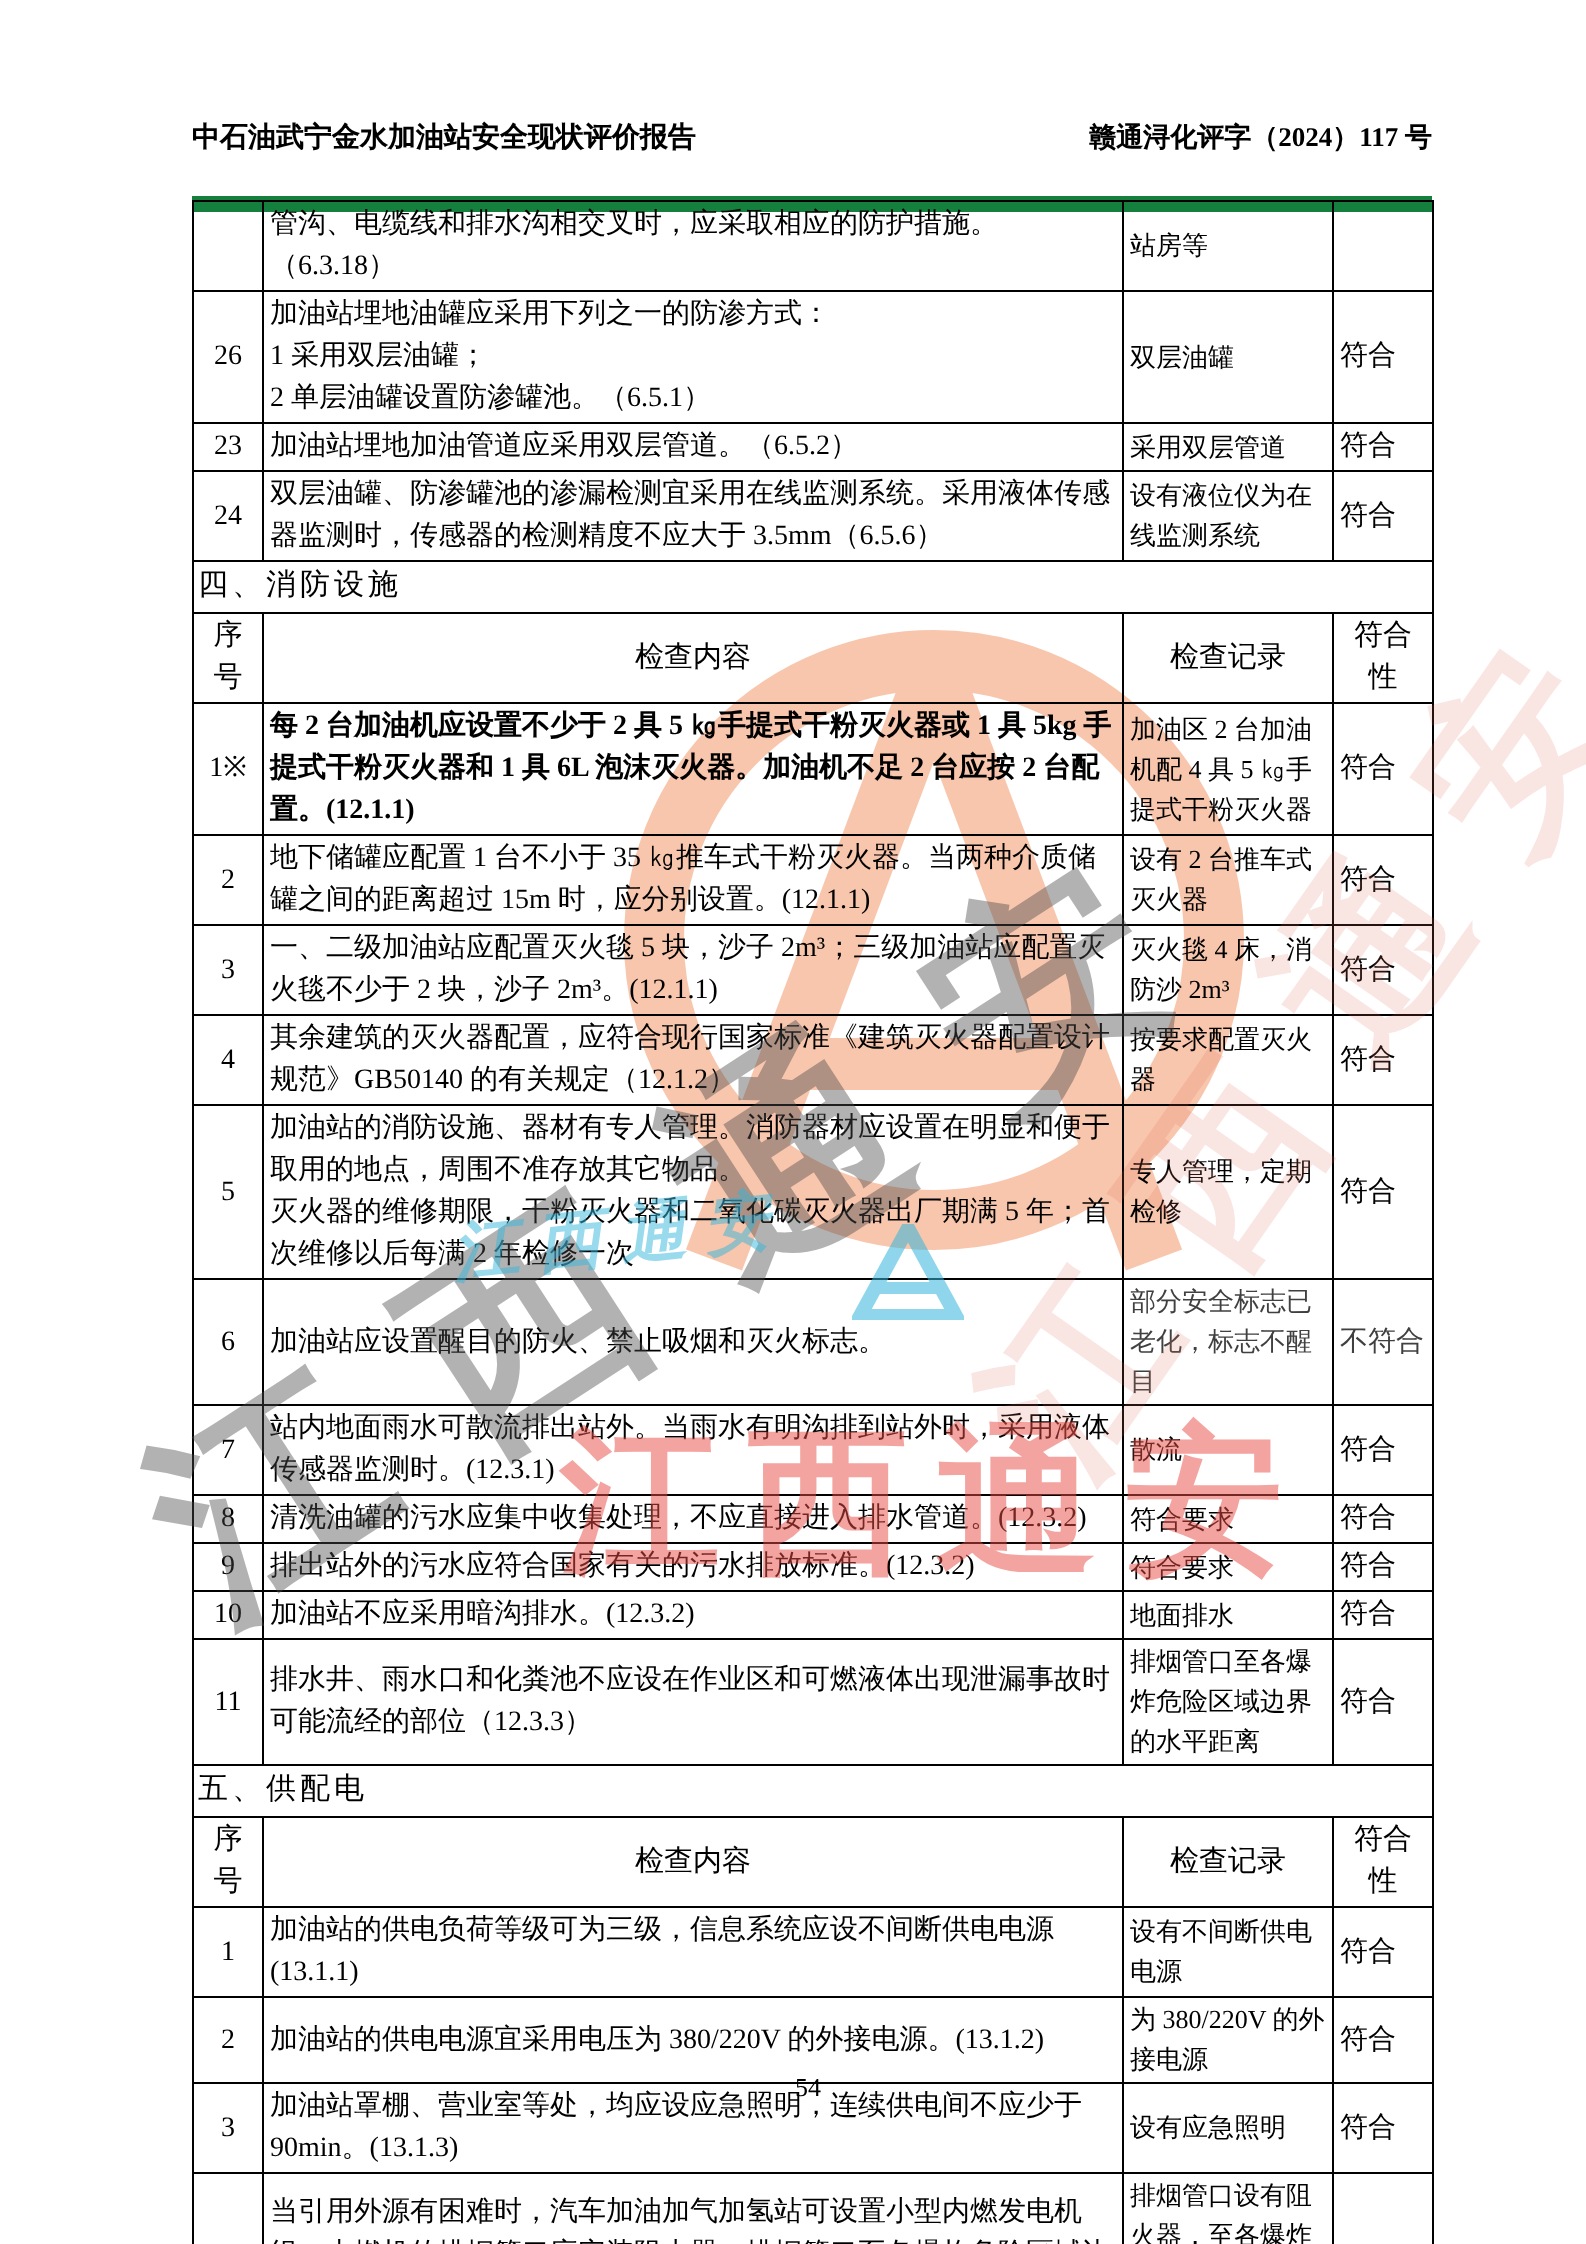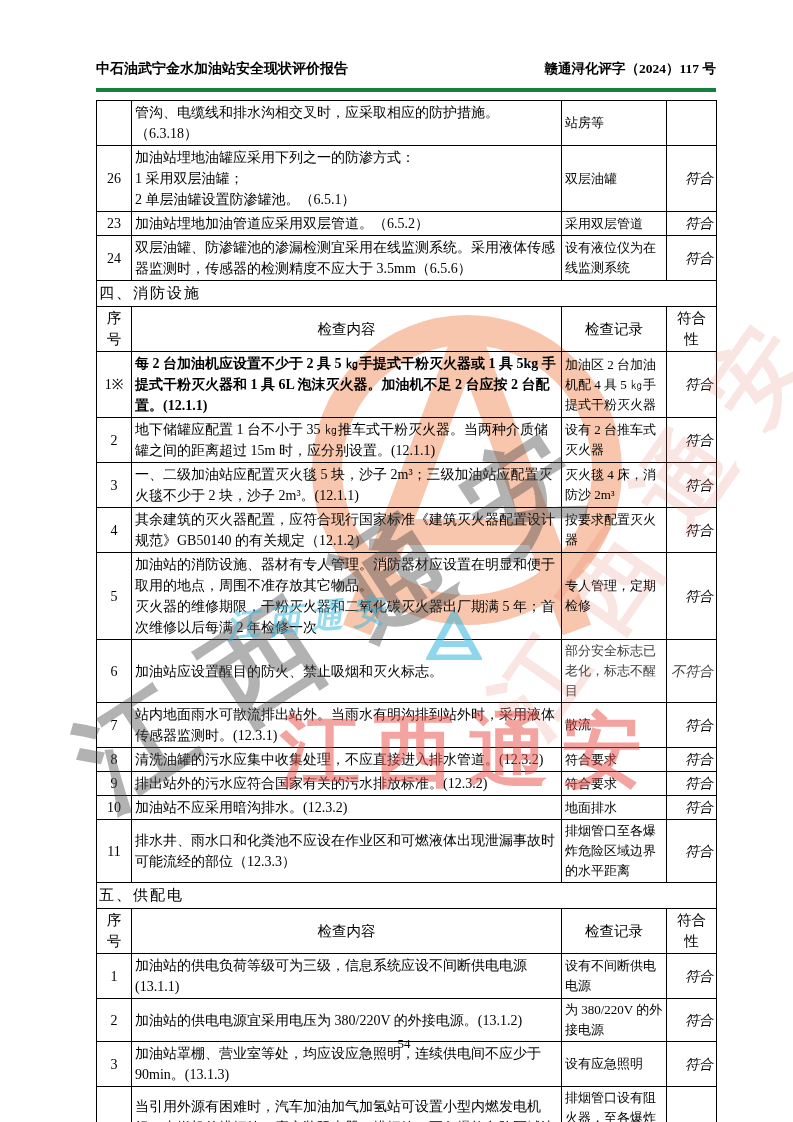--- a/index.html
+++ b/index.html
@@ -5,38 +5,38 @@
   html,body{margin:0;padding:0;background:#888;}
   .page{
     position:relative;width:793px;height:1122px;background:#ffffff;
     margin:0 auto;overflow:hidden;
     font-family:"Liberation Serif","DejaVu Serif",serif;color:#000;
   }
   
   .doc-header{
     position:absolute;left:96px;top:60px;width:620px;
     display:flex;justify-content:space-between;align-items:flex-end;
-    border-bottom:4px solid #15803d;padding-bottom:10px;
+    border-bottom:8px solid #15803d;padding-bottom:20px;
     font-weight:bold;font-size:14px;z-index:1;
   }
   .doc-header .right{font-size:13.5px;}
   
   table.insp{
     position:absolute;left:96px;top:100px;width:620px;
     border-collapse:collapse;table-layout:fixed;z-index:1;
     font-size:14px;line-height:21px;
   }
   table.insp td{
     border:1.5px solid #000;padding:1px 3px;vertical-align:middle;
     overflow:hidden;background:transparent;
   }
   td.c-no{text-align:center;}
   td.c-content{text-align:left;white-space:pre-line;}
   td.c-record{font-size:13px;line-height:20px;}
-  td.c-comp{text-align:right;font-style:italic;}
+  td.c-comp{text-align:left;}
   td.c-bold{font-weight:bold;}
   td.c-red{color:#404040;}
   tr.sec-row td{text-align:left;font-size:15px;letter-spacing:2px;padding:2px;}
   tr.hdr-row td{text-align:center;font-size:14.5px;}
   
   .page-number{
     position:absolute;left:15px;right:0;top:1036px;text-align:center;
     font-size:13px;z-index:1;
   }
   

